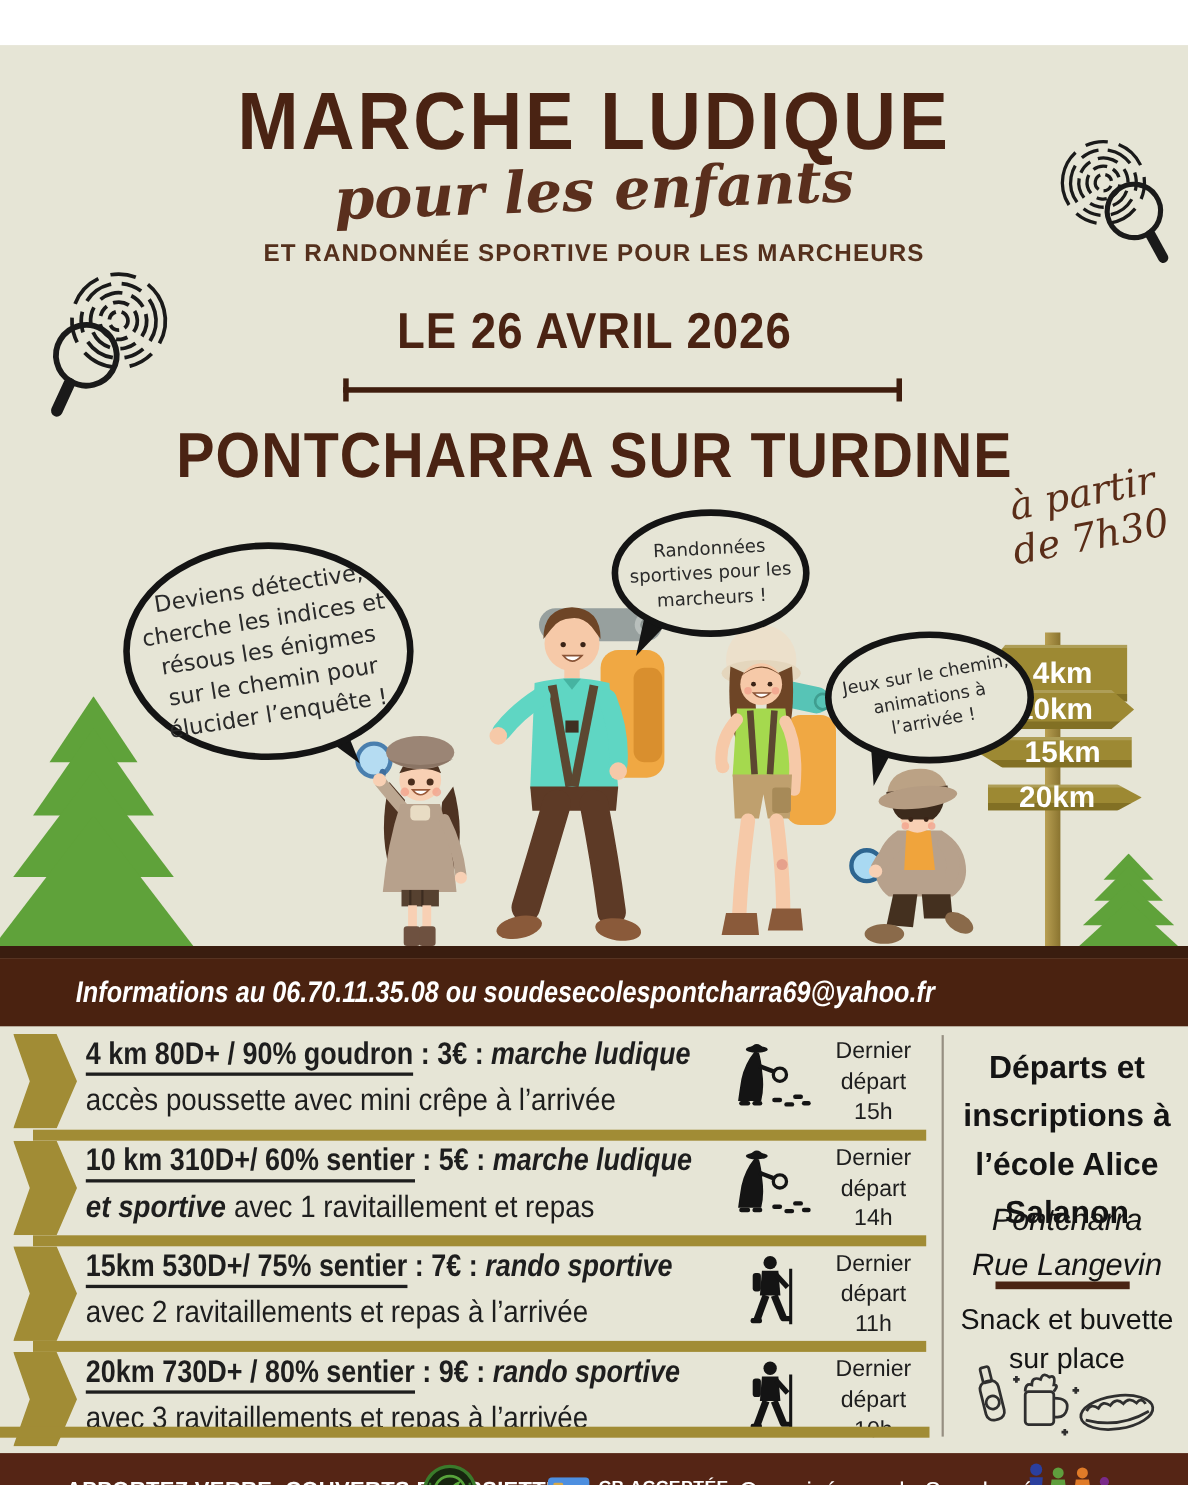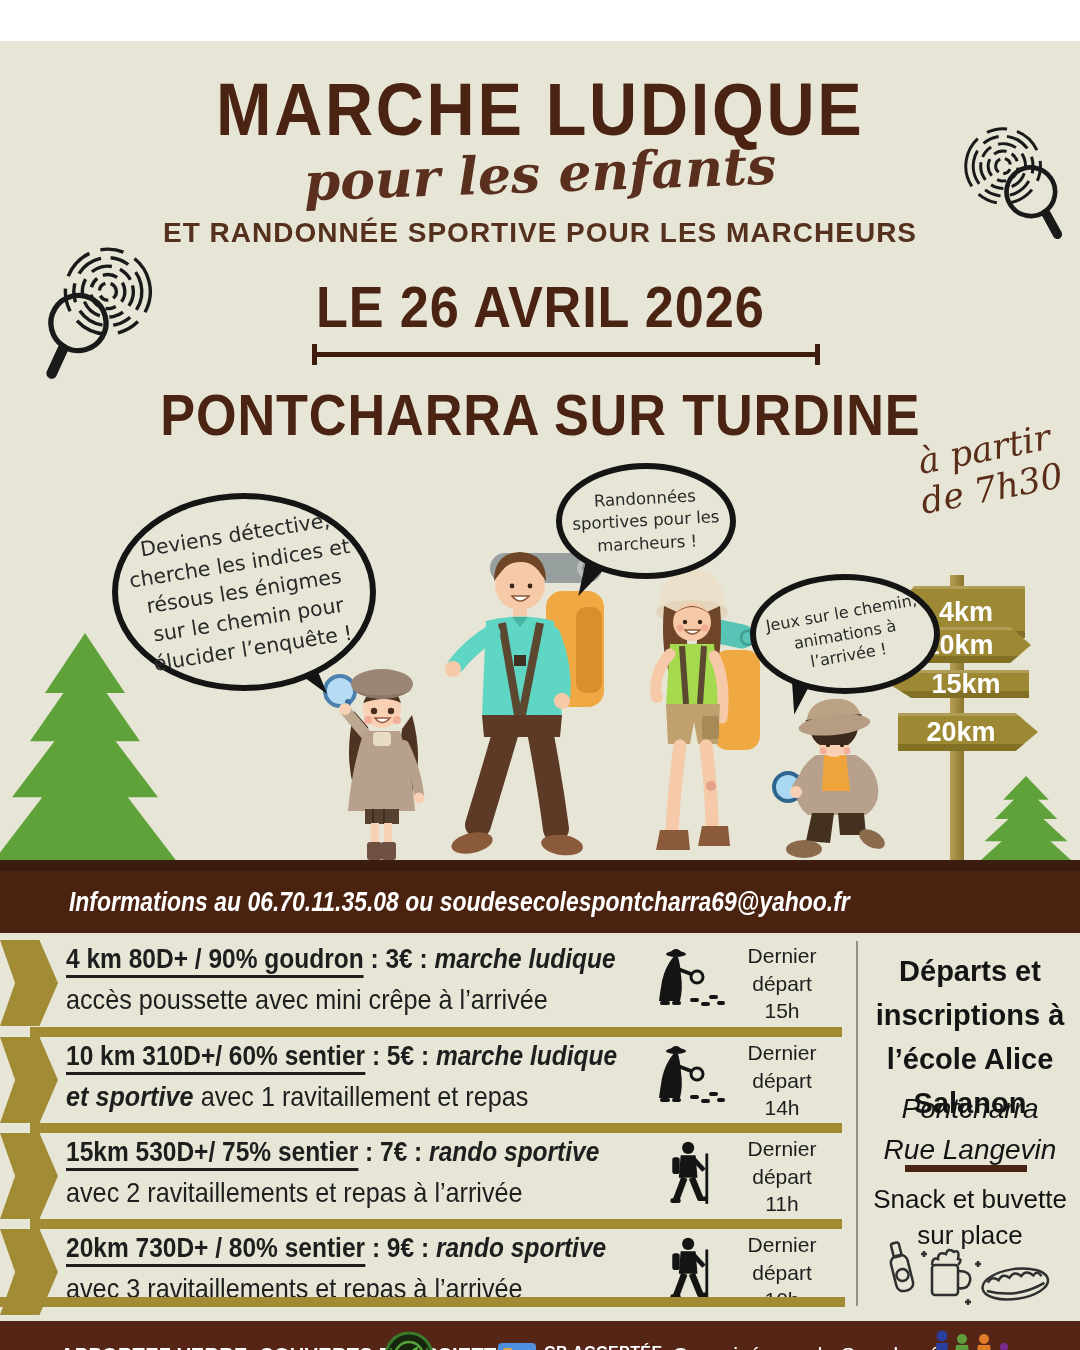--- a/index.html
+++ b/index.html
@@ -6,22 +6,22 @@
   body{width:1080px;height:1350px;font-family:"Liberation Sans",sans-serif;}
   .poster{position:relative;width:1080px;height:1350px;background:#e6e5d6;overflow:hidden;margin-top:41px;}
   .abs{position:absolute;}
   .center{left:0;width:1080px;text-align:center;}
   .condense{display:inline-block;transform:scaleX(.9);transform-origin:center;}
 
   
   .title{top:26px;font-size:74px;font-weight:800;letter-spacing:3px;color:#4a2313;}
   .script-sub{top:102px;font-size:52px;font-weight:700;font-style:italic;color:#5a2f1d;
               font-family:"DejaVu Serif",serif;transform:rotate(-2deg);}
-  .subtitle{top:176px;font-size:28px;font-weight:600;letter-spacing:1px;color:#54301d;}
-  .date{top:232px;font-size:58px;font-weight:800;letter-spacing:1px;color:#4a2313;}
+  .subtitle{top:176px;font-size:22px;font-weight:600;letter-spacing:1px;color:#54301d;}
+  .date{top:232px;font-size:46px;font-weight:800;letter-spacing:1px;color:#4a2313;}
   .date-rule{top:311px;left:312px;width:508px;height:5px;background:#3f1d0e;}
   .date-rule .cap{position:absolute;top:-8px;width:5px;height:21px;background:#3f1d0e;}
   .cap-l{left:0;} .cap-r{right:0;}
   .location{top:340px;font-size:58px;font-weight:800;letter-spacing:1px;color:#4a2313;}
   .start-time{top:388px;left:898px;width:180px;text-align:center;font-family:"DejaVu Serif",serif;
               font-style:italic;font-size:35px;line-height:1.15;color:#5a2d18;transform:rotate(-11deg);}
 
   
   .bubble{border:6px solid #141414;border-radius:50%;background:#e6e5d6;display:flex;
           align-items:center;justify-content:center;text-align:center;color:#2a2a2a;
@@ -40,32 +40,32 @@
 
   
   .pole{left:950px;top:534px;width:14px;height:292px;background:linear-gradient(to right,#b89f52,#8a7430);z-index:3;}
   .plank{display:flex;align-items:center;justify-content:center;color:#fff;font-weight:800;
          font-size:27px;background:#9d8933;box-shadow:inset 0 -7px 0 rgba(60,45,0,.28), inset 0 3px 0 rgba(255,255,255,.18);z-index:4;}
   .plank-left{clip-path:polygon(0 50%,16% 0,100% 0,100% 100%,16% 100%);padding-left:14px;}
   .plank-right{clip-path:polygon(0 0,84% 0,100% 50%,84% 100%,0 100%);padding-right:14px;}
   .plank-1{left:893px;top:545px;width:118px;height:52px;}
   .plank-2{left:901px;top:586px;width:116px;height:36px;}
   .plank-3{left:889px;top:629px;width:126px;height:28px;}
-  .plank-4{left:898px;top:672px;width:126px;height:38px;}
+  .plank-4{left:898px;top:672px;width:126px;height:24px;}
 
   .ground{left:0;top:819px;width:1080px;height:11px;background:#3a1d0f;z-index:6;}
 
   
   .banner{left:0;top:830px;width:1080px;height:62px;background:#4a2210;display:flex;
           align-items:center;justify-content:flex-start;z-index:7;}
   .banner-text{color:#fff;font-size:27px;font-weight:700;font-style:italic;white-space:nowrap;
                display:inline-block;transform:scaleX(.85);}
 
   
-  .course{left:0;width:860px;height:88px;}
+  .course{left:12px;width:860px;height:88px;}
   .chev{position:absolute;left:0;top:0;width:58px;height:86px;background:#a18c35;
         clip-path:polygon(0 0,68% 0,100% 50%,68% 100%,0 100%,26% 50%);}
   .ctext{position:absolute;left:66px;top:2px;width:590px;color:#1e1e1e;}
   .l1{font-size:28.5px;font-weight:700;white-space:nowrap;display:inline-block;
       transform:scaleX(.86);transform-origin:left center;}
   .l1 .dist{border-bottom:3px solid #1e1e1e;padding-bottom:1px;}
   .l1 .cat{font-style:italic;}
   .l2{margin-top:9px;font-size:28px;white-space:nowrap;display:inline-block;
       transform:scaleX(.9);transform-origin:left center;}
   .l2 .bi{font-weight:700;font-style:italic;}

